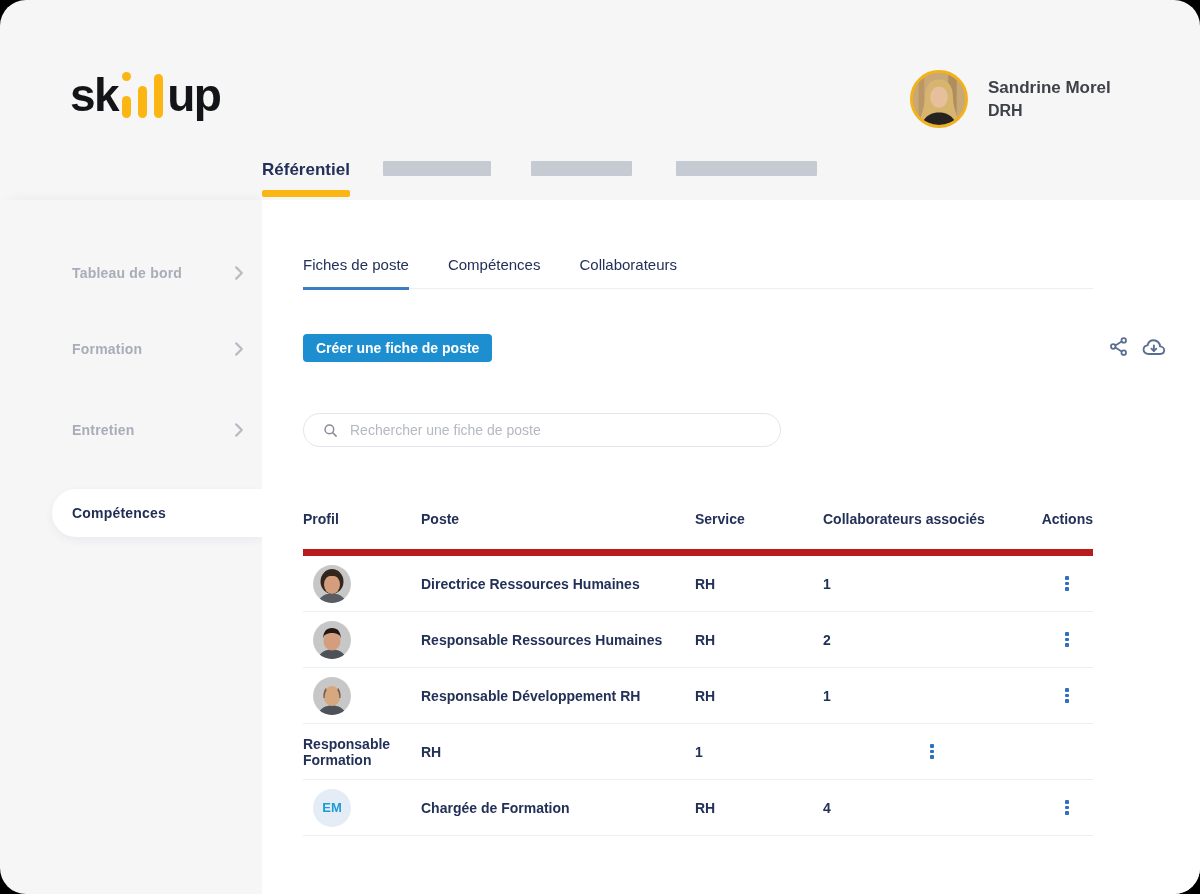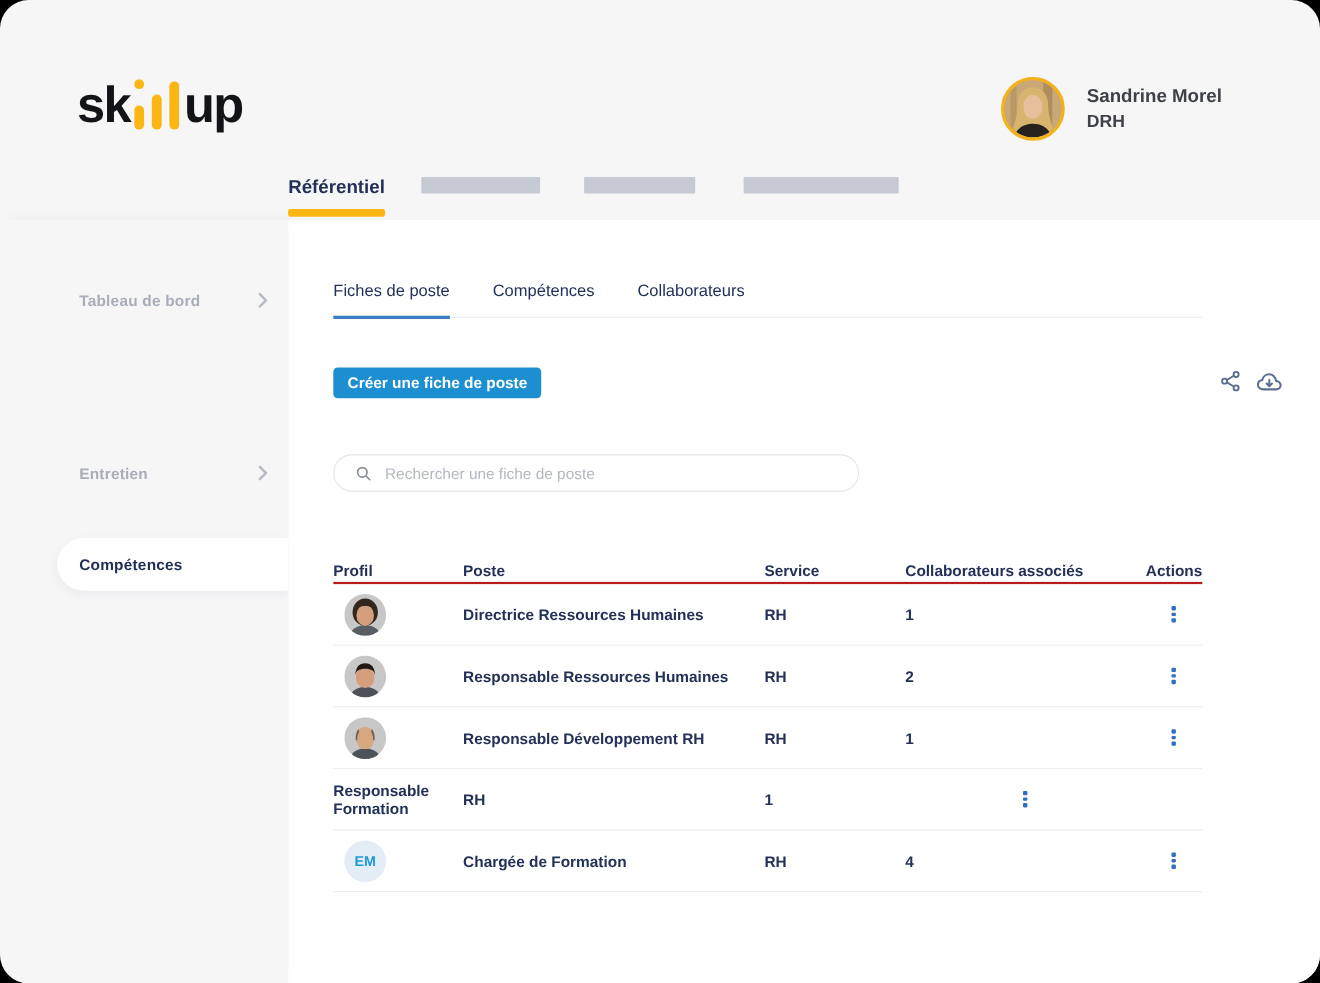--- a/index.html
+++ b/index.html
@@ -42,21 +42,21 @@
   .toolbar-icons{position:absolute;left:846px;top:136px;display:flex;align-items:center;gap:13px;}
   .tool-icon{cursor:pointer;display:flex;}
   .search{position:absolute;left:41px;top:213px;width:478px;height:34px;border:1px solid #e3e5ea;border-radius:17px;
     box-sizing:border-box;display:flex;align-items:center;padding:0 14px 0 19px;background:#fff;}
   .search svg{flex:none;margin-right:10px;}
   .search input{border:none;outline:none;flex:1;font-family:"Liberation Sans",sans-serif;font-size:14px;color:#404040;background:transparent;}
   .search input::placeholder{color:#b4b8c0;}
   
   .table{position:absolute;left:41px;top:295px;width:790px;}
   .thead{display:grid;grid-template-columns:118px 274px 128px 218px 52px;align-items:end;height:32px;
-    padding-bottom:2px;border-bottom:2px solid #b91c1c;}
+    padding-bottom:22px;border-bottom:7px solid #b91c1c;}
   .th{font-size:14px;font-weight:700;color:#233158;}
   .th.right{text-align:right;}
   .trow{display:grid;grid-template-columns:118px 274px 128px 218px 52px;align-items:center;height:55px;
     border-bottom:1px solid #edeef3;cursor:pointer;}
   .cell{font-size:14px;font-weight:700;color:#233158;}
   .photo-avatar{display:block;margin-left:10px;}
   .init-avatar{display:flex;width:38px;height:38px;margin-left:10px;border-radius:50%;align-items:center;justify-content:center;
     font-size:13px;font-weight:700;}
   .kebab{display:flex;flex-direction:column;align-items:center;justify-content:center;gap:2px;width:18px;height:22px;margin:0 auto;cursor:pointer;}
   .kebab i{display:block;width:3.5px;height:3.5px;background:#2e6fc4;border-radius:1px;}
@@ -113,20 +113,28 @@
 
   <aside class="sidebar" id="sidebar">
       <div class="side-item" style="top: 49px;">
         <span class="side-label">Tableau de bord</span>
         <span class="side-chevron">
           <svg width="10" height="15" viewBox="0 0 10 16" fill="none" stroke="#b7bcc6" stroke-width="2.4" stroke-linecap="round" stroke-linejoin="round">
             <polyline points="2,2 8,8 2,14"></polyline>
           </svg>
         </span>
       </div>
+      <div class="side-item" style="top: 125px;">
+        <span class="side-label">Formation</span>
+        <span class="side-chevron">
+          <svg width="10" height="15" viewBox="0 0 10 16" fill="none" stroke="#b7bcc6" stroke-width="2.4" stroke-linecap="round" stroke-linejoin="round">
+            <polyline points="2,2 8,8 2,14"></polyline>
+          </svg>
+        </span>
+      </div>
       <div class="side-item" style="top: 206px;">
         <span class="side-label">Entretien</span>
         <span class="side-chevron">
           <svg width="10" height="15" viewBox="0 0 10 16" fill="none" stroke="#b7bcc6" stroke-width="2.4" stroke-linecap="round" stroke-linejoin="round">
             <polyline points="2,2 8,8 2,14"></polyline>
           </svg>
         </span>
       </div>
       <div class="side-item active" style="top: 289px;">
         <span class="side-label">Compétences</span>

